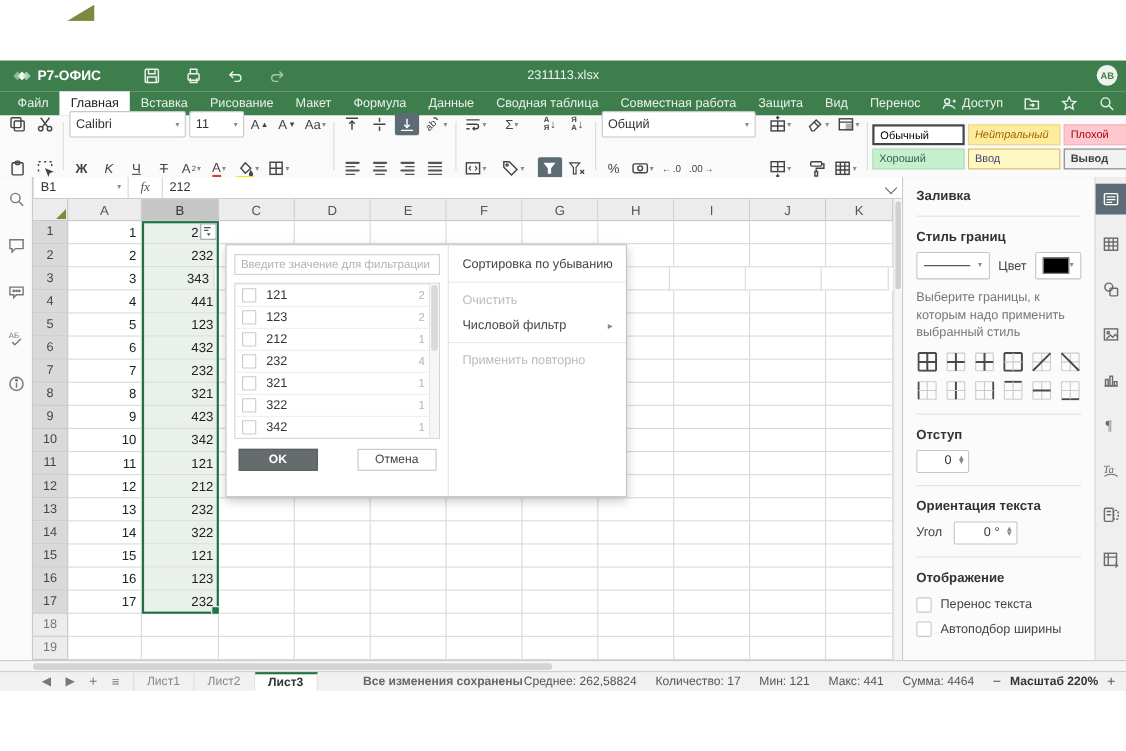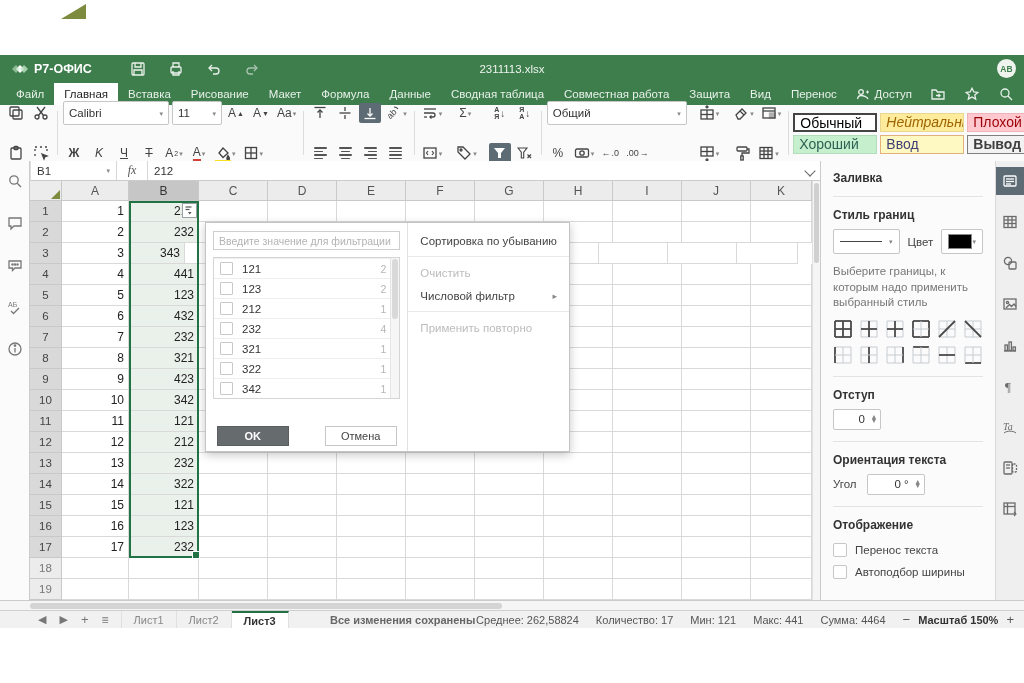--- a/index.html
+++ b/index.html
@@ -28,21 +28,21 @@
   .tb{height:20px;min-width:18px;display:flex;align-items:center;justify-content:center;gap:1px;padding:0 2px;border-radius:2px;color:#444;font-size:12px;cursor:pointer}
   .tb.dark{background:#5d6b75;color:#fff}
   .caret{font-size:7px;color:#888;line-height:1}
   .sel{background:#fff;border:1px solid #c6c6c6;border-radius:2px;height:22px;display:flex;align-items:center;justify-content:space-between;padding:0 5px;font-size:11.5px;color:#333;cursor:pointer}
   .glyph{font-weight:bold;font-size:12px}
   .u-red{border-bottom:2px solid #d43f3a}
   .u-yel{border-bottom:2px solid #f2e11c}
   .alnico{display:inline-flex;flex-direction:column;gap:2px;width:13px}
   .alnico i{height:1.5px;background:#555;border-radius:1px}
   .styles-gallery{display:grid;grid-template-rows:19px 19px;grid-auto-flow:column;gap:3px;padding:0 4px}
-  .chip{width:84px;line-height:17px;padding-left:5px;font-size:14px;border:1px solid #d9d9d9;cursor:pointer;white-space:nowrap;overflow:hidden;box-sizing:border-box}
+  .chip{width:84px;line-height:17px;padding-left:5px;font-size:10px;border:1px solid #d9d9d9;cursor:pointer;white-space:nowrap;overflow:hidden;box-sizing:border-box}
   .chev{width:7px;height:7px;border-right:1.6px solid #666;border-bottom:1.6px solid #666;transform:rotate(45deg);display:inline-block}
   
   .fbar{position:absolute;left:30px;top:106px;width:790px;height:20px;background:#fff;border-bottom:1px solid #cbcbcb;border-left:1px solid #e0e0e0;display:flex;align-items:center;box-sizing:border-box}
   .namebox{width:86px;height:100%;border-right:1px solid #d6d6d6;display:flex;align-items:center;justify-content:space-between;padding:0 6px;box-sizing:border-box;font-size:11.5px}
   .fxbox{width:30px;height:100%;border-right:1px solid #d6d6d6;display:flex;align-items:center;justify-content:center;font-family:"Liberation Serif",serif;font-style:italic;color:#555}
   .fval{padding-left:6px;font-size:11.5px;flex:1}
   .fcollapse{margin-right:6px;color:#888}
   
   .leftrail{position:absolute;left:0;top:106px;width:30px;height:439px;background:#fbfbfb;border-right:1px solid #cbcbcb;box-sizing:border-box;display:flex;flex-direction:column;align-items:center;padding-top:12px;gap:26px}
   .leftrail .ic{color:#777;display:flex}
@@ -68,21 +68,21 @@
   .fleft{width:214px;padding:8px 7px;box-sizing:border-box}
   .fsearch{width:100%;height:19px;border:1px solid #cfcfcf;box-sizing:border-box;font-size:10.5px;padding:0 5px;color:#333;font-family:"Liberation Sans",sans-serif}
   .fsearch::placeholder{color:#b3b3b3}
   .flist{margin-top:7px;border:1px solid #d5d5d5;position:relative;background:#fff}
   .flhead{height:20px;background:#f0f0f0;display:flex;align-items:center;gap:9px;padding-left:6px;font-size:11.5px;color:#444}
   .fitem{height:19px;display:flex;align-items:center;gap:9px;padding-left:6px;border-top:1px solid #eeeeee;font-size:11.5px;color:#333;cursor:pointer}
   .fitem .cnt{margin-left:auto;margin-right:13px;color:#b5b5b5;font-size:10.5px}
   .cb{width:11px;height:11px;border:1px solid #c9c9c9;background:#fff;border-radius:1px;flex:none;cursor:pointer}
   .flscroll{position:absolute;right:0;top:0;width:9px;height:100%;background:#f6f6f6;border-left:1px solid #e5e5e5;box-sizing:border-box}
   .flthumb{position:absolute;left:1px;top:1px;width:6px;height:60px;background:#d9d9d9;border-radius:3px}
-  .fbtns{display:flex;justify-content:center;gap:36px;margin-top:27px}
+  .fbtns{display:flex;justify-content:center;gap:36px;margin-top:9px}
   .btn{height:20px;width:72px;font-size:11px;display:flex;align-items:center;justify-content:center;cursor:pointer;box-sizing:border-box}
   .btn.primary{background:#666b6e;color:#fff;font-weight:bold;border:1px solid #5a5e61}
   .btn.ghost{background:#fff;border:1px solid #c6c6c6;color:#444}
   .fmenu{flex:1;border-left:1px solid #e1e1e1;padding:6px 0;font-size:11.5px}
   .mi{height:23px;display:flex;align-items:center;padding:0 12px;color:#444;cursor:pointer;white-space:nowrap}
   .mi .sub{margin-left:auto;color:#888;font-size:9px}
   .mi.disabled{color:#bcbcbc;cursor:default}
   .msep{height:1px;background:#e8e8e8;margin:4px 0}
   
   .rpanel{position:absolute;left:820px;top:106px;width:175px;height:439px;background:#fbfbfb;border-left:1px solid #cbcbcb;box-sizing:border-box;padding:10px 12px;overflow:hidden}
@@ -674,21 +674,21 @@
         <div class="gcell" style="width: 69px;"></div>
         <div class="gcell" style="width: 69px;"></div>
         <div class="gcell" style="width: 69px;"></div>
         <div class="gcell" style="width: 69px;"></div>
         <div class="gcell" style="width: 69px;"></div>
         <div class="gcell" style="width: 61px;"></div>
       </div>
       <div class="grow">
         <div class="grh hl">3</div>
         <div class="gcell" style="width: 67px;">3</div>
-        <div class="gcell selcell" style="width: 56px;">343</div>
+        <div class="gcell selcell" style="width: 66px;">343</div>
         <div class="gcell" style="width: 69px;"></div>
         <div class="gcell" style="width: 69px;"></div>
         <div class="gcell" style="width: 69px;"></div>
         <div class="gcell" style="width: 69px;"></div>
         <div class="gcell" style="width: 69px;"></div>
         <div class="gcell" style="width: 69px;"></div>
         <div class="gcell" style="width: 69px;"></div>
         <div class="gcell" style="width: 69px;"></div>
         <div class="gcell" style="width: 61px;"></div>
       </div>
@@ -1257,19 +1257,19 @@
     <div class="stats">
       <span id="statitems" style="display:flex;gap:17px">
           <span class="stat">Среднее: 262,58824</span>
           <span class="stat">Количество: 17</span>
           <span class="stat">Мин: 121</span>
           <span class="stat">Макс: 441</span>
           <span class="stat">Сумма: 4464</span>
         </span>
       <span class="zoomctl">
         <span class="zbtn">−</span>
-        <span>Масштаб 150%</span>
+        <span>Масштаб 220%</span>
         <span class="zbtn">+</span>
       </span>
     </div>
   </div>
 
 </div>
 
 </body></html>

